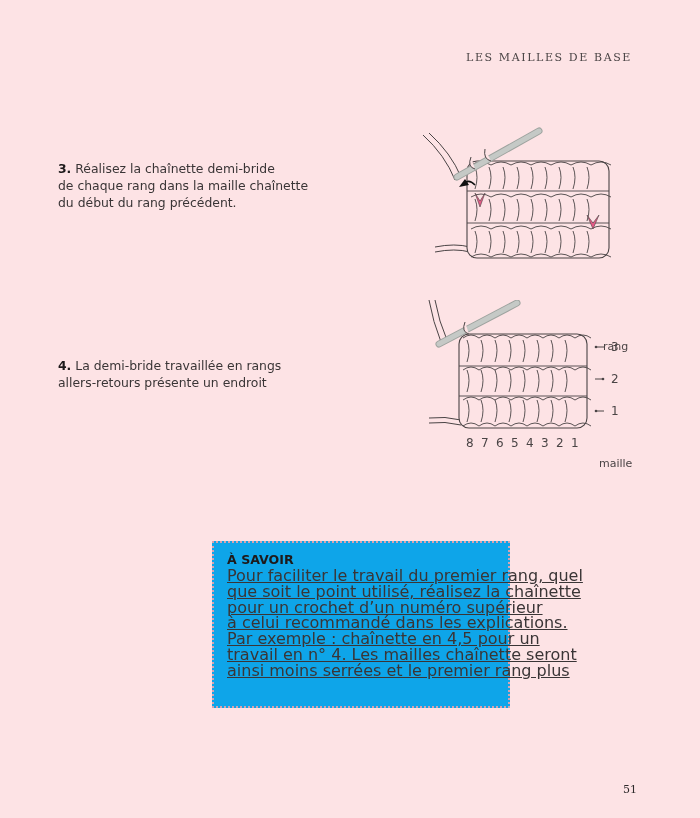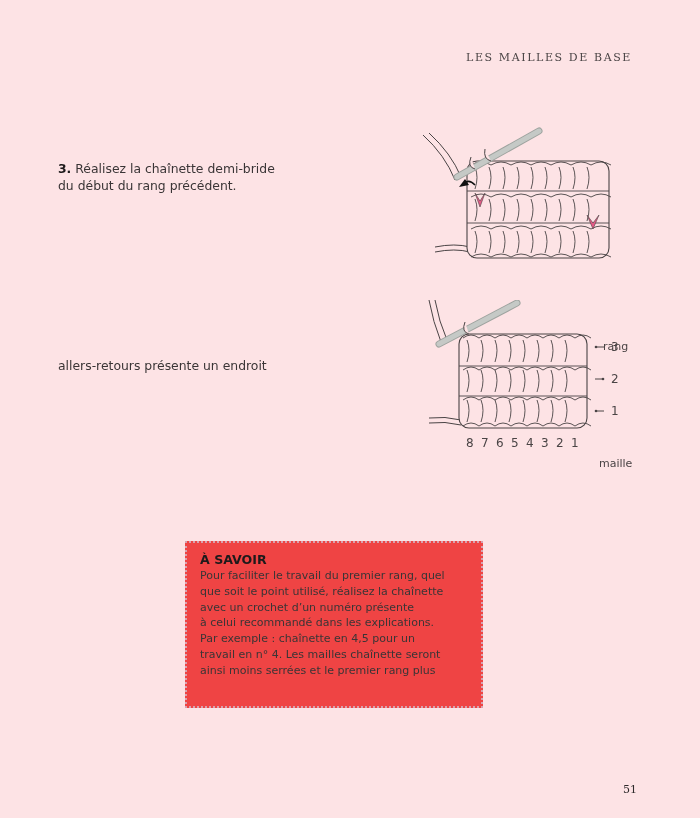--- a/index.html
+++ b/index.html
@@ -29,47 +29,48 @@
   .diagram { position: absolute; }
   .diagram-1 { left: 415px; top: 125px; width: 210px; height: 150px; }
   .diagram-2 { left: 415px; top: 300px; width: 225px; height: 160px; }
   .diag-label {
     position: absolute; font-size: 11px; color: #4a4445; margin-top: 20px;
   }
   .axis-num {
     position: absolute; font-size: 12px; color: #4a4445;
   }
   .info-box {
-    position: absolute; left: 185px; top: 541px;
+    position: absolute; left: 212px; top: 541px;
     width: 298px; height: 167px;
     box-sizing: border-box;
     border: 2px dotted #d7a3b0;
-    background: #ef4444;
+    background: #0ea5e9;
     padding: 8px 12px 0 13px;
   }
   .info-title {
     font-weight: bold; font-size: 12.6px; color: #1e1a1b;
     line-height: 17px;
   }
   .info-body {
-    font-size: 11px; line-height: 15.8px; color: #3a3536;
+    font-size: 16px; line-height: 15.8px; color: #3a3536; text-decoration: underline;
   }
   .info-body .line { display: block; white-space: nowrap; }
   .page-number {
     position: absolute; left: 623px; top: 783px;
     font-family: "DejaVu Serif", serif; font-size: 11px; color: #2e2a2b; text-align: center;
   }
 </style>
 </head>
 <body>
 
 <div class="running-head">LES MAILLES DE BASE</div>
 
 <div class="step step-3">
   <span class="line"><b>3.</b> <span>Réalisez la chaînette demi-bride</span></span>
+  <span class="line">de chaque rang dans la maille chaînette</span>
   <span class="line">du début du rang précédent.</span>
 </div>
 
 <div class="diagram diagram-1">
   <svg width="210" height="150" viewBox="0 0 210 150">
 
     <path d="M8 10 Q30 30 40 55" stroke="#4a4445" stroke-width="1" fill="none"></path>
     <path d="M14 8 Q36 28 46 52" stroke="#4a4445" stroke-width="1" fill="none"></path>
     <path d="M20 122 Q40 118 55 122" stroke="#4a4445" stroke-width="1" fill="none"></path>
     <path d="M20 127 Q40 123 55 127" stroke="#4a4445" stroke-width="1" fill="none"></path>
@@ -103,20 +104,21 @@
     <path d="M60 60 q-6 -6 -10 -2" stroke="#111" stroke-width="1.6" fill="none"></path>
     <path d="M44 62 l6 -8 l4 6 z" fill="#111"></path>
 
     <line x1="42" y1="52" x2="124" y2="6" stroke="#9ea39f" stroke-width="7" stroke-linecap="round"></line>
     <line x1="42" y1="52" x2="124" y2="6" stroke="#c5c9c6" stroke-width="5" stroke-linecap="round"></line>
     <path d="M56 32 q-4 10 4 12 M70 24 q-2 10 6 12" stroke="#4a4445" stroke-width="1" fill="#fde3e5"></path>
   </svg>
 </div>
 
 <div class="step step-4">
+  <span class="line"><b>4.</b> <span>La demi-bride travaillée en rangs</span></span>
   <span class="line">allers-retours présente un endroit</span>
 </div>
 
 <div class="diagram diagram-2">
   <svg width="225" height="160" viewBox="0 0 225 160" style="position:absolute;left:0;top:0">
     <path d="M14 0 Q18 22 26 42" stroke="#4a4445" stroke-width="1" fill="none"></path>
     <path d="M20 0 Q24 22 32 40" stroke="#4a4445" stroke-width="1" fill="none"></path>
     <path d="M14 118 Q30 116 46 120" stroke="#4a4445" stroke-width="1" fill="none"></path>
     <path d="M14 123 Q30 121 46 125" stroke="#4a4445" stroke-width="1" fill="none"></path>
     <rect x="44" y="34" width="128" height="94" rx="10" fill="#fde3e5" stroke="#4a4445" stroke-width="1.1"></rect>
@@ -166,21 +168,21 @@
   <span class="axis-num" style="left:141px;top:136px">2</span>
   <span class="axis-num" style="left:156px;top:136px">1</span>
   <span class="diag-label" style="left:184px;top:137px">maille</span>
 </div>
 
 <div class="info-box">
   <div class="info-title">À SAVOIR</div>
   <div class="info-body">
     <span class="line">Pour faciliter le travail du premier rang, quel</span>
     <span class="line">que soit le point utilisé, réalisez la chaînette</span>
-    <span class="line">avec un crochet d’un numéro présente</span>
+    <span class="line">pour un crochet d’un numéro supérieur</span>
     <span class="line">à celui recommandé dans les explications.</span>
     <span class="line">Par exemple : chaînette en 4,5 pour un</span>
     <span class="line">travail en n° 4. Les mailles chaînette seront</span>
     <span class="line">ainsi moins serrées et le premier rang plus</span>
   </div>
 </div>
 
 <div class="page-number">51</div>
 
 </body></html>

